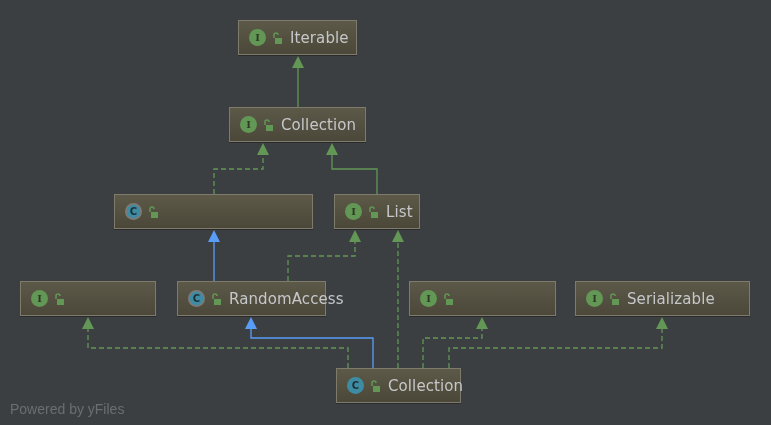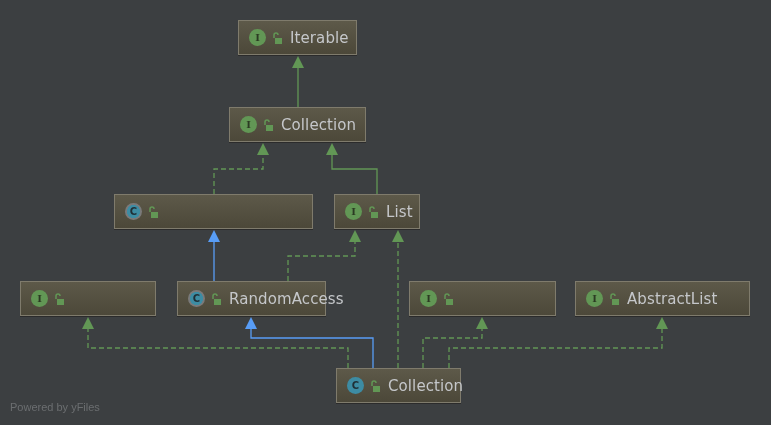--- a/index.html
+++ b/index.html
@@ -30,21 +30,21 @@
       font-size: 10px; font-weight: bold; flex: none;
       font-family: "DejaVu Serif", serif;
     }
     .kind.interface { background: #629755; color: #2b3a23; }
     .kind.class { background: #3d8ca3; color: #1f2f36; font-family: "DejaVu Sans", sans-serif; }
     .kind.abstract { background: radial-gradient(circle, #3d8ca3 55%, #7a7a7a 56%); }
     .lock { margin: 0 8px 0 6px; flex: none; display: inline-flex; }
     .label { letter-spacing: 0.1px; }
     .footer {
       position: absolute; left: 10px; top: 401px;
-      color: #6b6e70; font-size: 11px;
+      color: #6b6e70; font-size: 14px;
       font-family: "Liberation Sans", sans-serif;
     }
   </style>
 </head>
 <body>
 
 <svg id="edges" width="771" height="425">
   <defs>
     <marker id="tri-green" markerWidth="12" markerHeight="12" refX="6" refY="0" orient="auto" markerUnits="userSpaceOnUse" viewBox="-6 0 12 12"></marker>
   </defs>
@@ -175,21 +175,21 @@
 </div>
 
 <div class="node" style="left:575px;top:281px;width:175px;">
   <span class="kind interface">I</span>
   <span class="lock">
       <svg width="10" height="12" viewBox="0 0 10 12">
         <path d="M2 6 V3 a2 2 0 0 1 4 0" fill="none" stroke="#629755" stroke-width="1.5"></path>
         <rect x="3" y="6" width="7" height="6" fill="#629755"></rect>
       </svg>
     </span>
-  <span class="label">AbstractList</span>
+  <span class="label">Serializable</span>
 </div>
 
 <div class="node" style="left:336px;top:368px;width:125px;">
   <span class="kind class">C</span>
   <span class="lock">
       <svg width="10" height="12" viewBox="0 0 10 12">
         <path d="M2 6 V3 a2 2 0 0 1 4 0" fill="none" stroke="#629755" stroke-width="1.5"></path>
         <rect x="3" y="6" width="7" height="6" fill="#629755"></rect>
       </svg>
     </span>

